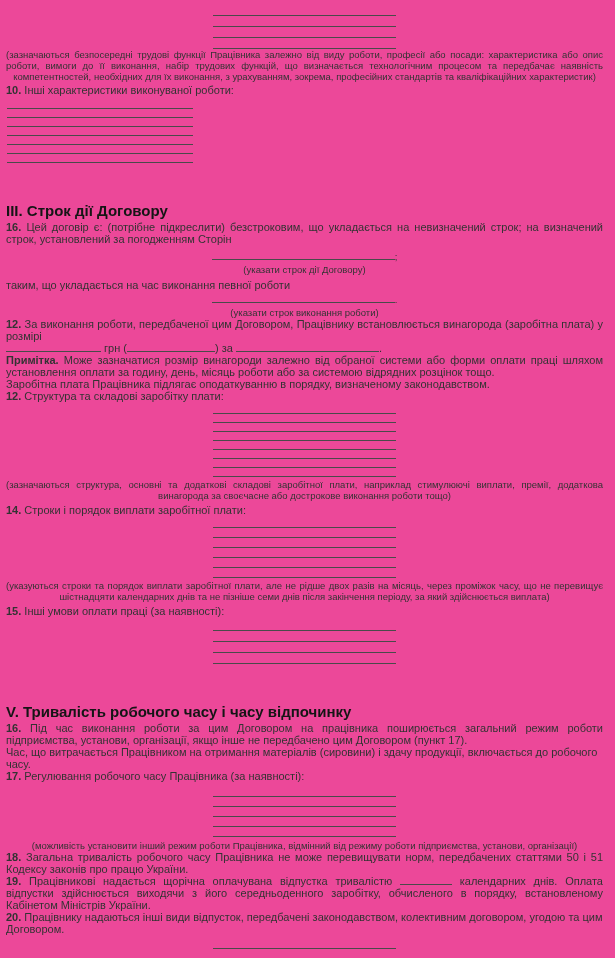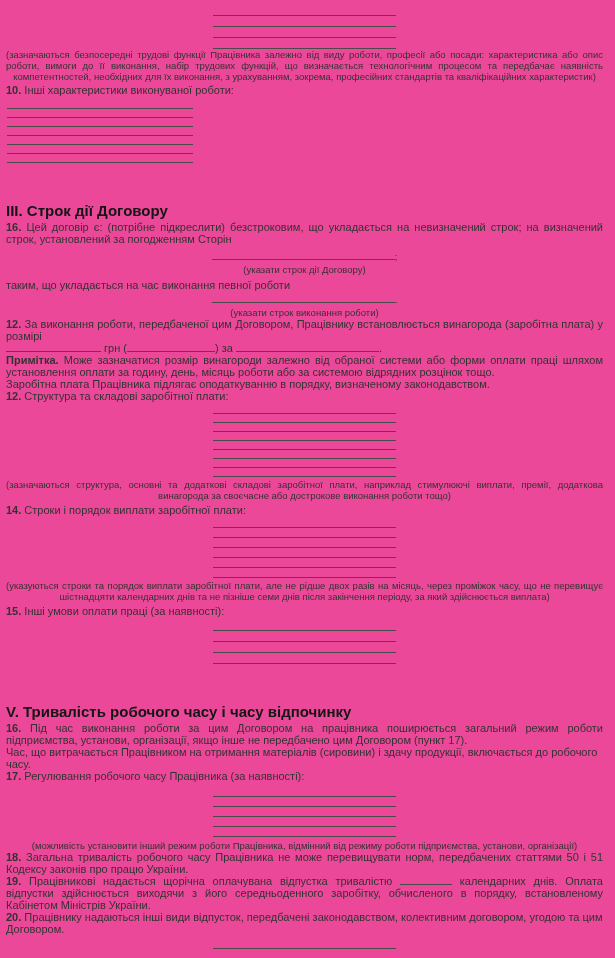--- a/index.html
+++ b/index.html
@@ -61,21 +61,21 @@
   <div class="center-blank-row mt5"><span class="inline-ul w183"></span><span>;</span></div>
   <p class="caption single">(указати строк дії Договору)</p>
   <p class="body left mt4">таким, що укладається на час виконання певної роботи</p>
   <div class="center-blank-row mt2"><span class="inline-ul w183"></span><span>.</span></div>
   <p class="caption single">(указати строк виконання роботи)</p>
 
   <p class="body"><span class="num">12.</span> <span>За виконання роботи, передбаченої цим Договором, Працівнику встановлюється винагорода (заробітна плата) у розмірі</span></p>
   <p class="body left"><span class="inline-ul w95"></span> <span>грн (</span><span class="inline-ul w88"></span><span>) за</span> <span class="inline-ul w143"></span><span>.</span></p>
   <p class="body"><span class="bold">Примітка.</span> <span>Може зазначатися розмір винагороди залежно від обраної системи або форми оплати праці шляхом установлення оплати за годину, день, місяць роботи або за системою відрядних розцінок тощо.</span></p>
   <p class="body left">Заробітна плата Працівника підлягає оподаткуванню в порядку, визначеному законодавством.</p>
-  <p class="body left"><span class="num">12.</span> <span>Структура та складові заробітної плати:</span></p>
+  <p class="body left"><span class="num">12.</span> <span>Структура та складові заробітку плати:</span></p>
   <div class="bg-center h9 mt3">
       <div class="blank-line"></div>
       <div class="blank-line"></div>
       <div class="blank-line"></div>
       <div class="blank-line"></div>
       <div class="blank-line"></div>
       <div class="blank-line"></div>
       <div class="blank-line"></div>
       <div class="blank-line"></div>
     </div>

